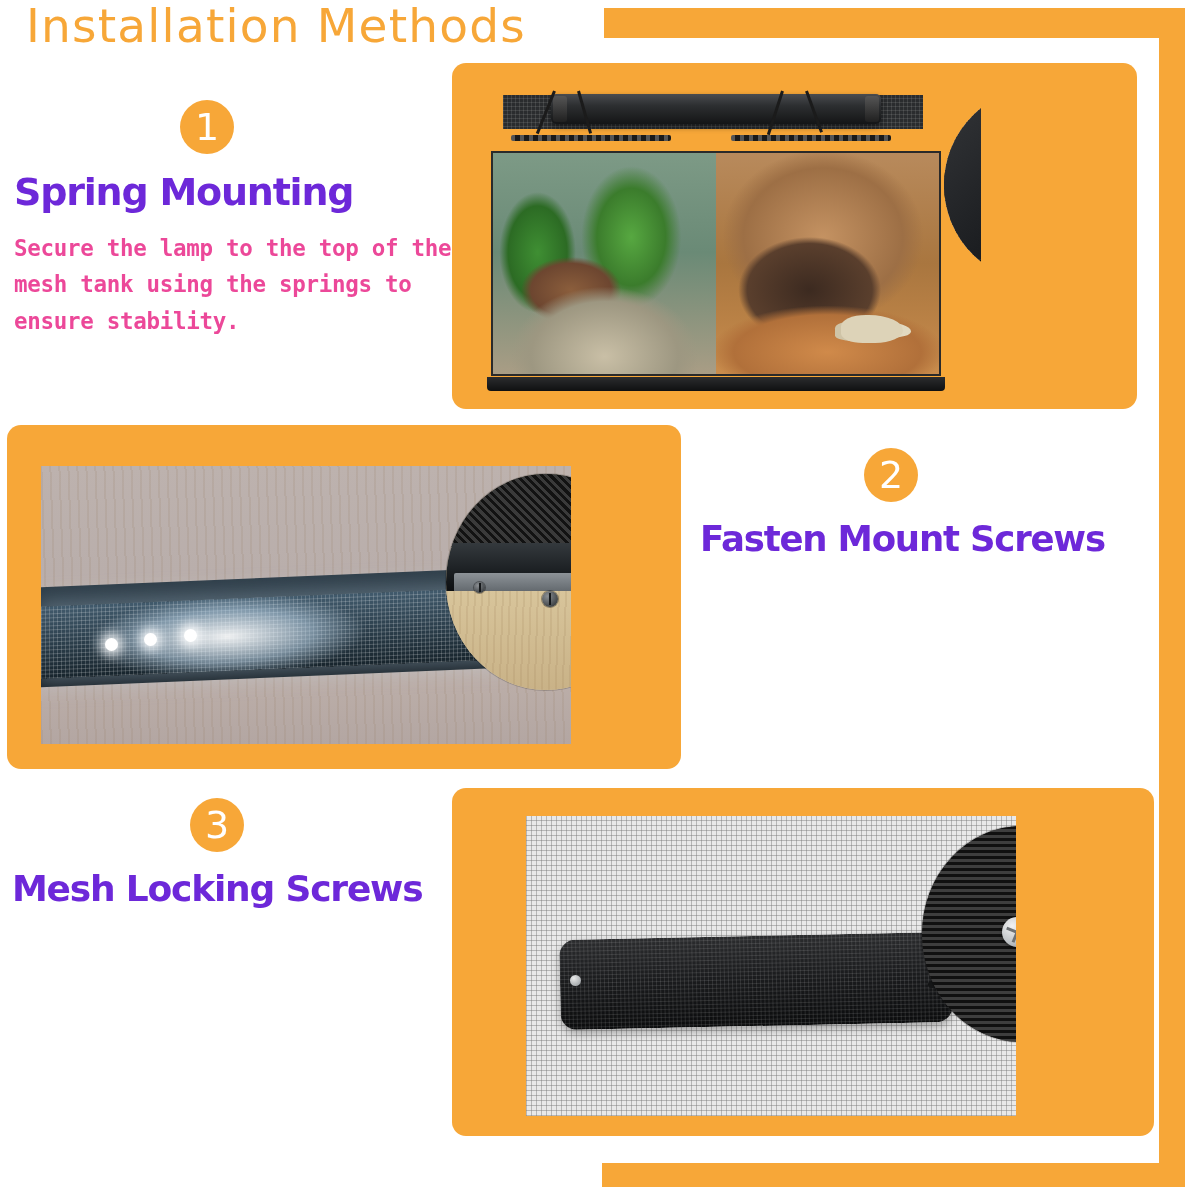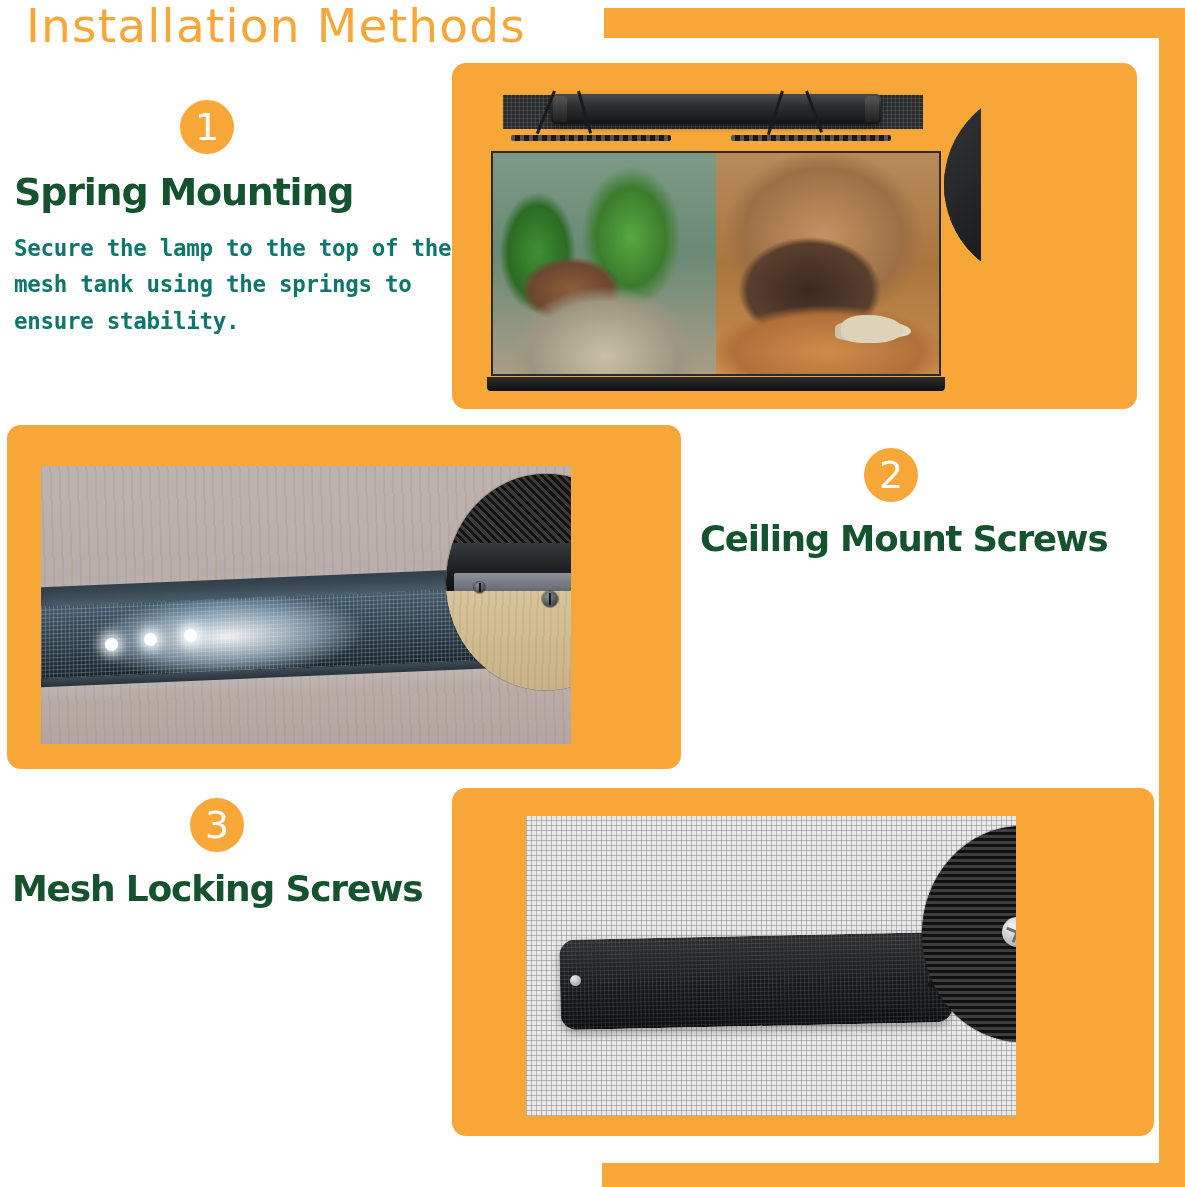--- a/index.html
+++ b/index.html
@@ -54,30 +54,30 @@
     font-size: 38px; font-weight: 400;
     line-height: 1;
     font-family: "DejaVu Sans", sans-serif;
     margin-bottom: 16px;
   }
   .heading {
     font-family: "DejaVu Sans", sans-serif;
     font-weight: 700;
     font-size: 38px;
     letter-spacing: -1.2px;
-    color: #14532d;
+    color: #6d28d9;
     white-space: nowrap;
     margin-bottom: 16px;
   }
   .body-text {
     font-family: "DejaVu Sans Mono", monospace;
     font-size: 22.5px;
     font-weight: 700;
     line-height: 1.62;
-    color: #0f766e;
+    color: #ec4899;
     letter-spacing: -0.3px;
   }
 
   
   #block1 { left: 14px; top: 100px; width: 440px; }
   #block1 .badge { margin-left: 166px; }
   
   #block2 { left: 700px; top: 448px; width: 420px; }
   #block2 .badge { margin-left: 164px; }
   #block2 .heading { font-size: 35.5px; }
@@ -385,21 +385,21 @@
         <div class="inset-wood"></div>
         <div class="screw-head" style="left:48%;top:54%;"></div>
         <div class="screw-head" style="left:14%;top:50%;width:11px;height:11px;"></div>
 
       </div>
     </div>
   </div>
 
   <div class="txt-block" id="block2">
     <div class="badge">2</div>
-    <div class="heading">Ceiling Mount Screws</div>
+    <div class="heading">Fasten Mount Screws</div>
   </div>
 
   <div class="txt-block" id="block3">
     <div class="badge">3</div>
     <div class="heading">Mesh Locking Screws</div>
   </div>
 
   <div class="panel" id="panel3">
     <div class="photo" id="p3-photo">
       <div class="mesh-screen"></div>

